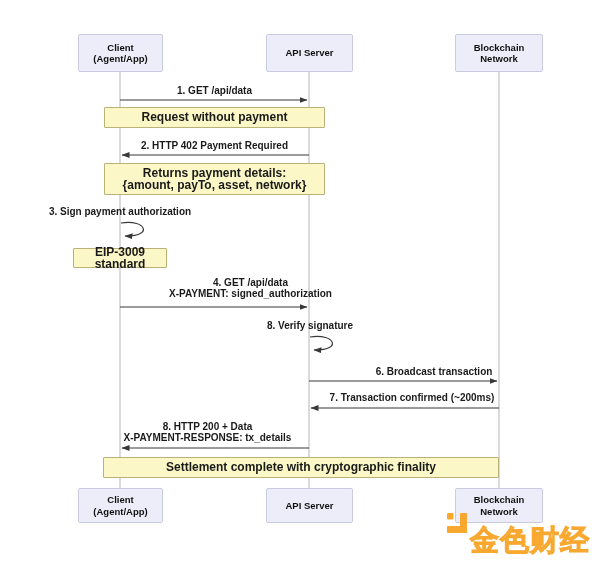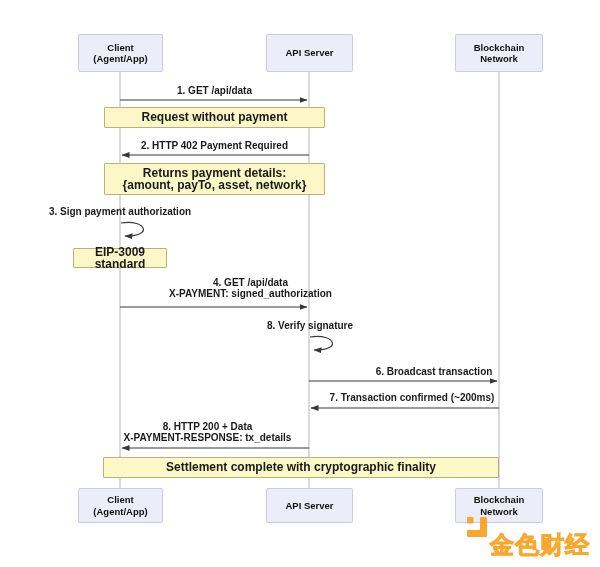--- a/index.html
+++ b/index.html
@@ -27,21 +27,21 @@
   }
   .note{
     position:absolute;z-index:2;background:var(--note-fill);
     border:1px solid var(--note-border);border-radius:1px;
     display:flex;align-items:center;justify-content:center;text-align:center;
     font-size:12px;font-weight:700;line-height:12.5px;white-space:pre-line;
     box-sizing:border-box;color:#1a1a1a;
   }
   .watermark{position:absolute;right:10px;bottom:6px;z-index:3;display:flex;align-items:center;gap:3px;opacity:.92;}
   .wm-text{
-    font-size:24px;font-weight:700;letter-spacing:1px;
+    font-size:29px;font-weight:700;letter-spacing:1px;
     color:var(--watermark-text);
     margin-top:36px;
     -webkit-text-stroke:1px var(--watermark-orange);
   }
 </style>
 </head>
 <body>
 
 <div class="canvas">
 

